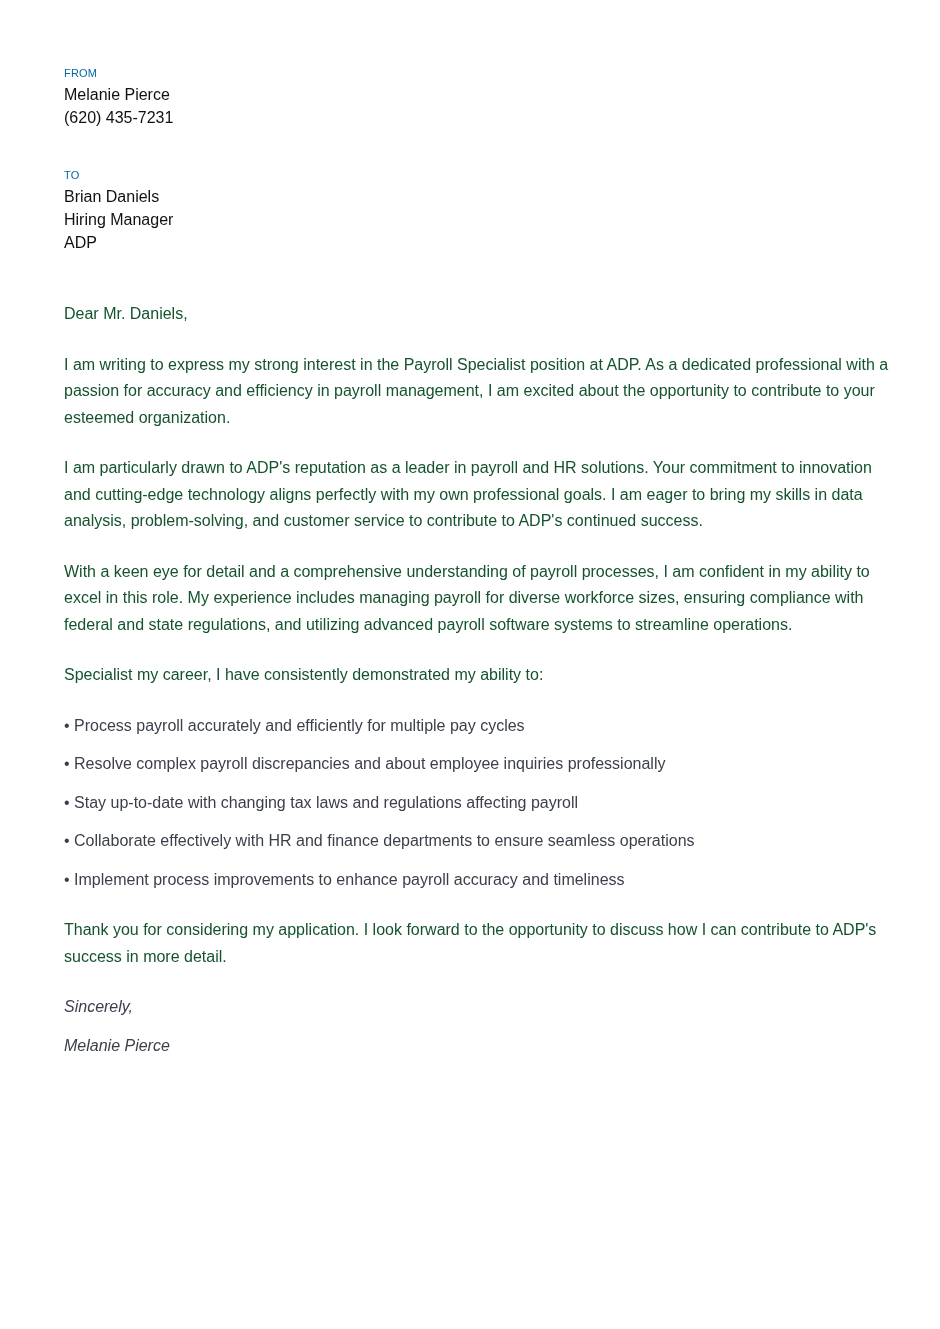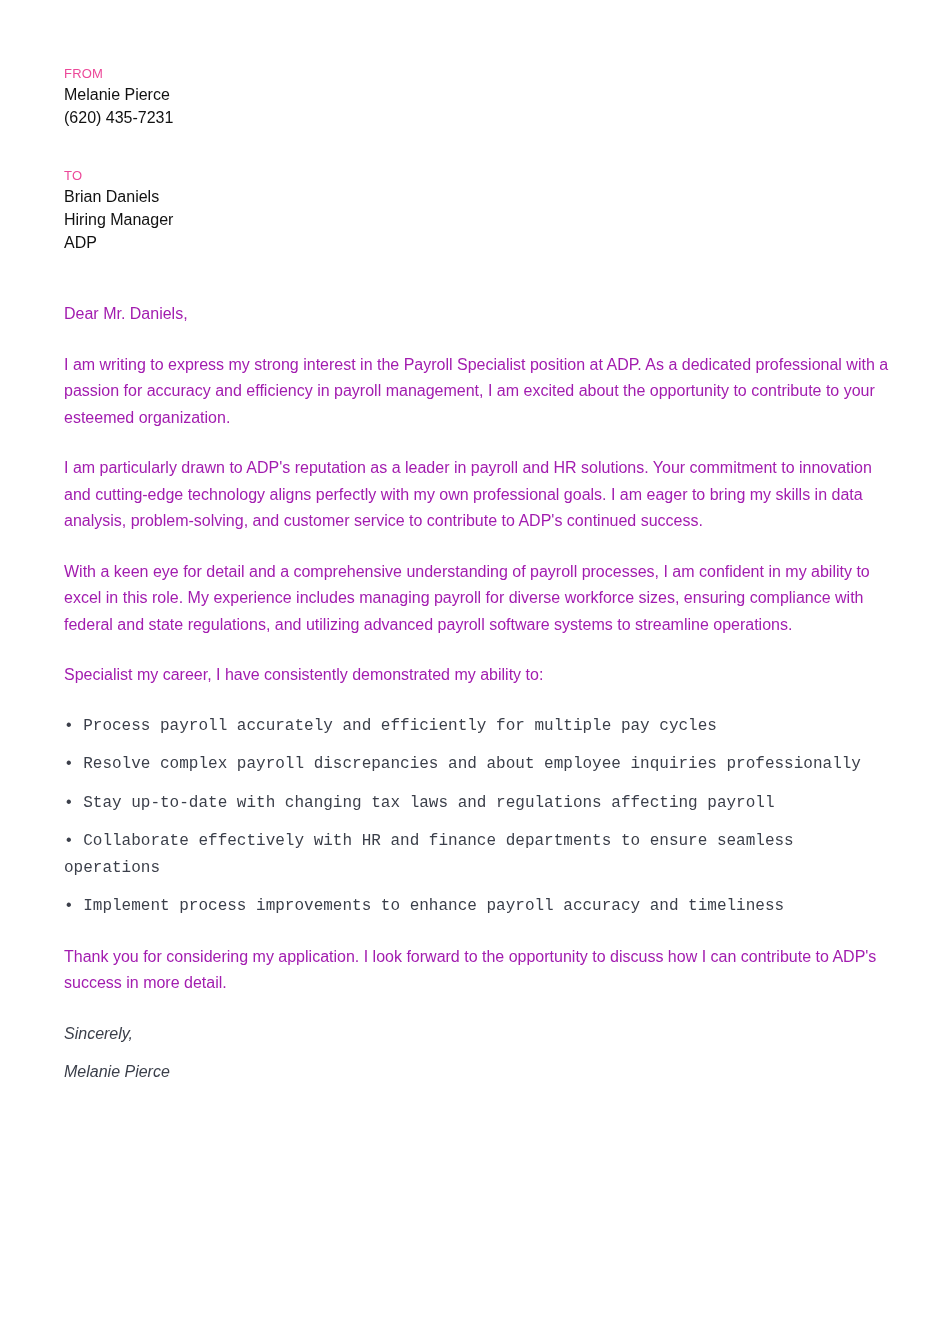--- a/index.html
+++ b/index.html
@@ -14,22 +14,22 @@
       overflow: hidden;
       font-family: "Liberation Sans", "DejaVu Sans", sans-serif;
     }
     .page {
       position: absolute;
       left: 64px;
       top: 64px;
       width: 832px;
     }
     .label {
-      font-size: 13px;
-      color: #ec4899;
+      font-size: 11px;
+      color: #0369a1;
       letter-spacing: 0.2px;
       line-height: 19px;
       height: 19px;
     }
     .line {
       font-size: 16px;
       color: #111111;
       line-height: 23px;
       height: 23px;
       white-space: nowrap;
@@ -38,30 +38,29 @@
       margin-top: 37px;
     }
     .body-block {
       margin-top: 47px;
       color: #3b3f4a;
       font-size: 16px;
       line-height: 26.5px;
     }
     .para {
       margin: 16px 0 24px 0;
-      color: #a21caf;
+      color: #14532d;
     }
     .bullet {
       margin: 0 0 12px 0;
       line-height: 26.5px;
       color: #3b3f4a;
     }
     .bullets {
       margin-bottom: 24px;
-      font-family: Liberation Mono, monospace;
     }
     .closing {
       margin: 0 0 12px 0;
       color: #3b3f4a;
       font-style: italic;
     }
   </style>
 </head>
 <body>
 

